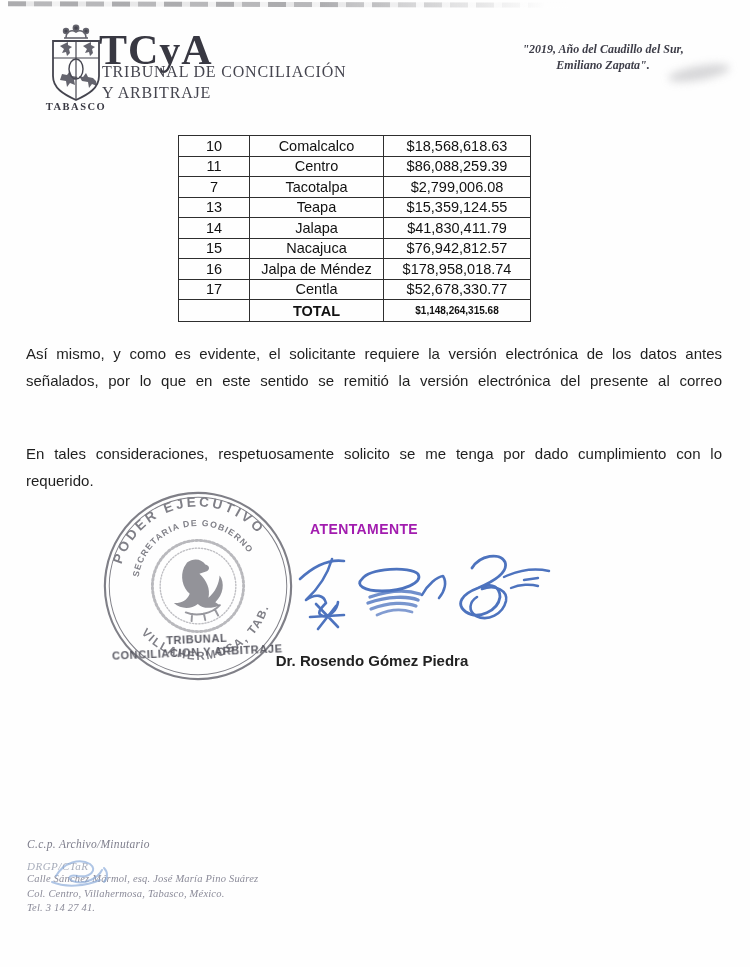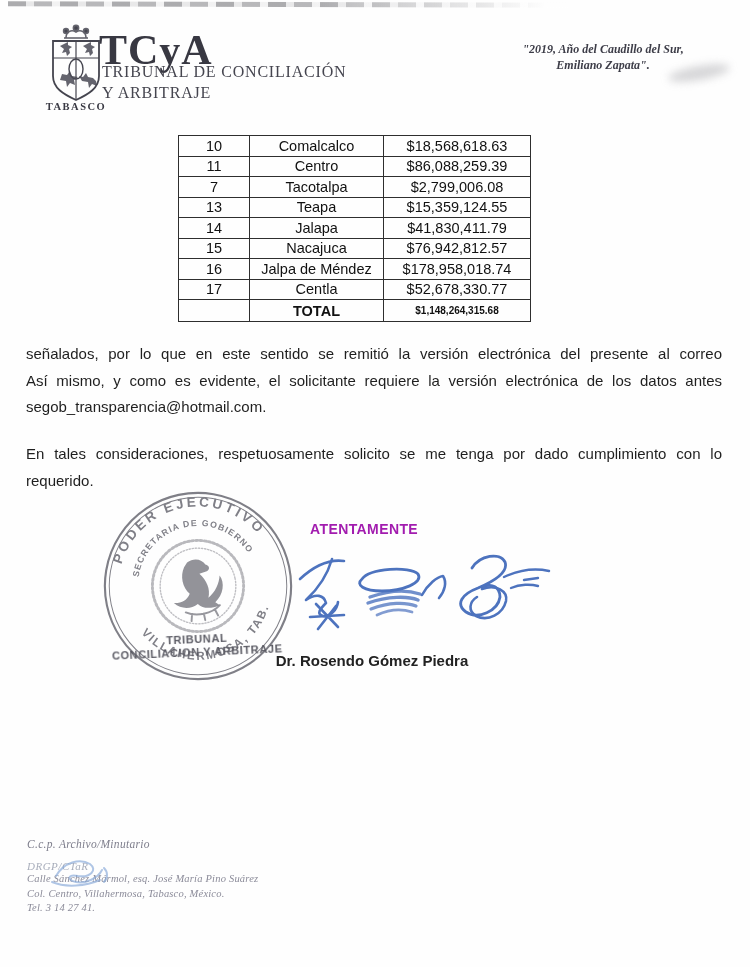--- a/index.html
+++ b/index.html
@@ -156,23 +156,22 @@
       </tr>
       <tr class="total-row">
         <td></td>
         <td>TOTAL</td>
         <td class="amt">$1,148,264,315.68</td>
       </tr>
     </tbody>
   </table>
 
   <div class="para p1">
+    <div class="line just">Así mismo, y como es evidente, el solicitante requiere la versión electrónica de los datos antes</div>
     <div class="line just">señalados, por lo que en este sentido se remitió la versión electrónica del presente al correo</div>
-    <div class="line just">Así mismo, y como es evidente, el solicitante requiere la versión electrónica de los datos antes</div>
-    <div class="line">segob_transparencia@hotmail.com.</div>
   </div>
 
   <div class="para p2">
     <div class="line just">En tales consideraciones, respetuosamente solicito se me tenga por dado cumplimiento con lo</div>
     <div class="line">requerido.</div>
   </div>
 
   <div class="salutation">ATENTAMENTE</div>
 
   <svg class="stamp-svg" width="194" height="194" viewBox="0 0 200 200">

